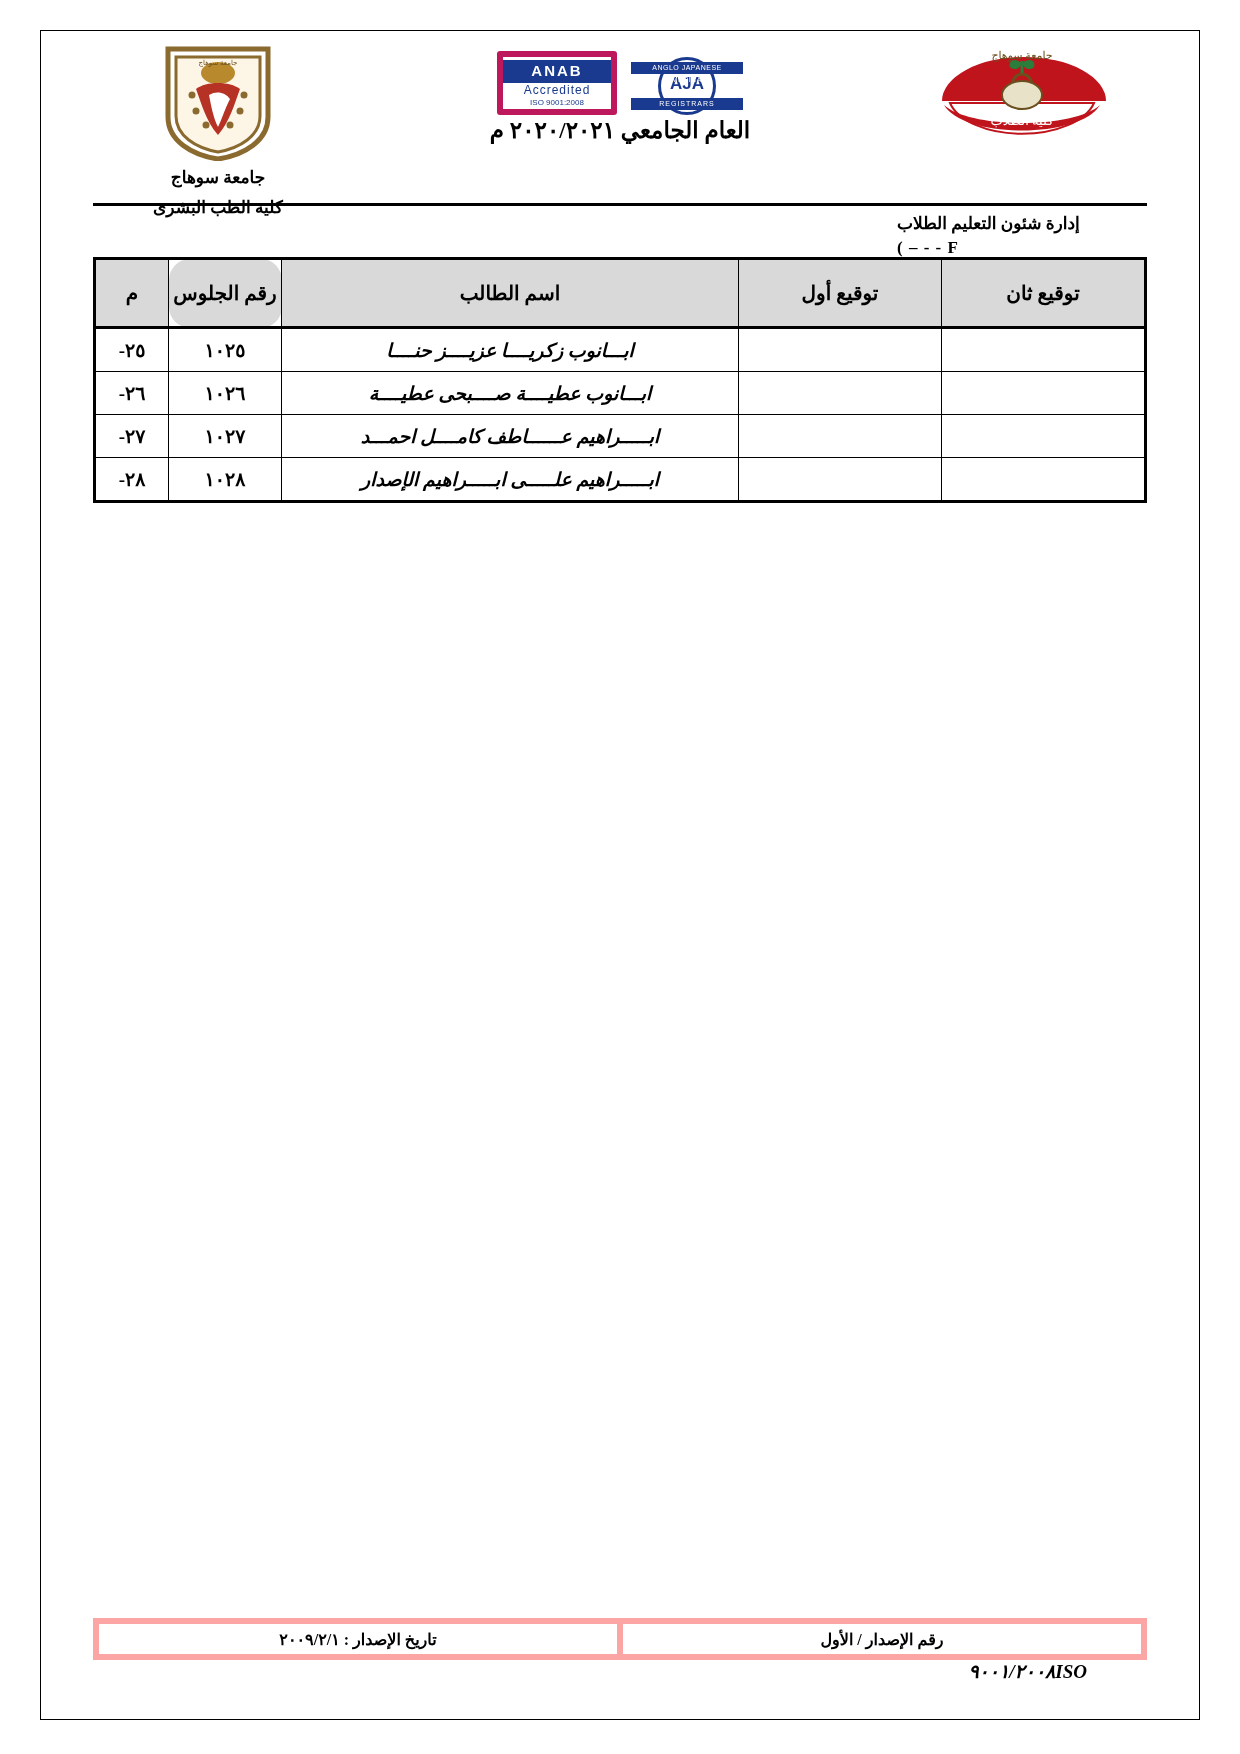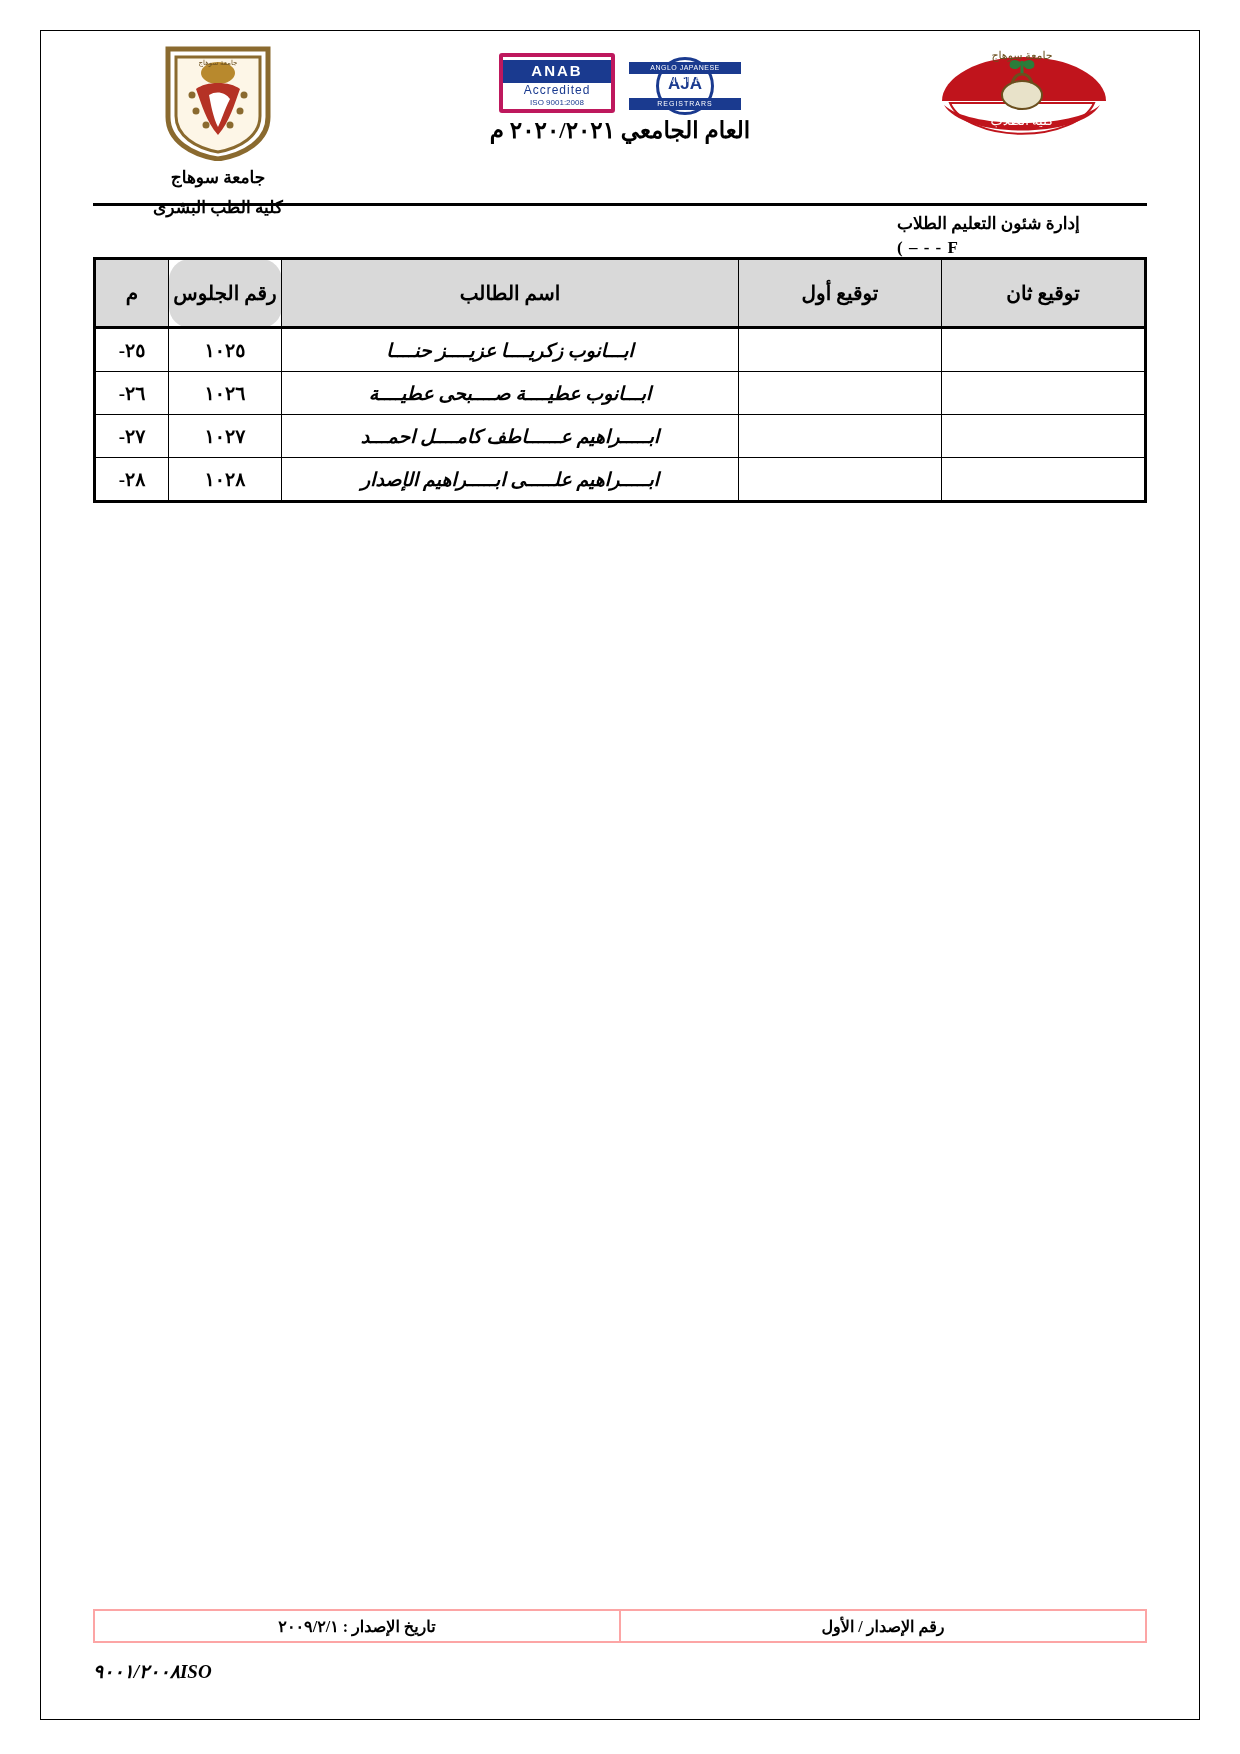--- a/index.html
+++ b/index.html
@@ -106,21 +106,21 @@
     display: flex;
     flex-direction: row;
     justify-content: center;
     gap: 14px;
     align-items: center;
     height: 60px;
   }
   .cert-anab {
     width: 108px;
     height: 52px;
-    border: 4px solid #be185d;
+    border: 6px solid #be185d;
     border-radius: 3px;
     background: #fff;
     position: relative;
     overflow: hidden;
   }
   .cert-anab .bar {
     position: absolute;
     left: 0; right: 0; top: 3px;
     height: 22px;
     background: #1a3a8f;
@@ -257,30 +257,30 @@
     left: 40px;
     right: 40px;
     bottom: 24px;
   }
   table.footer-tbl {
     width: 100%;
     border-collapse: collapse;
     table-layout: fixed;
   }
   table.footer-tbl td {
-    border: 2px solid #fca5a5;
+    border: 6px solid #fca5a5;
     height: 28px;
     text-align: center;
     font-size: 16px;
     font-weight: bold;
     font-family: "Liberation Serif", serif;
   }
   .iso-line {
-    margin-top: 17px;
-    text-align: left;
+    margin-top: 0;
+    text-align: right;
     direction: rtl;
     font-size: 19px;
     font-weight: bold;
     font-style: italic;
     padding-right: 60px;
   }
   .iso-line .iso-word {
     font-family: "Liberation Serif", serif;
     font-style: italic;
   }

